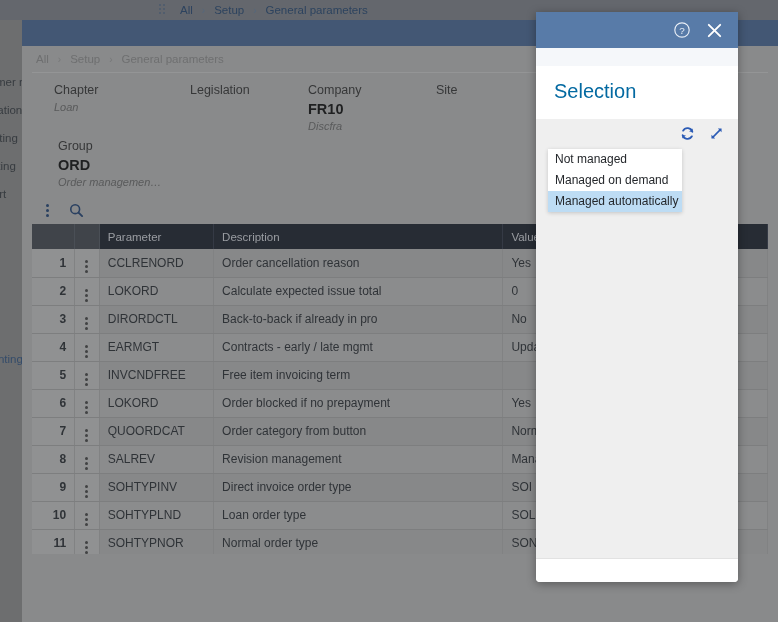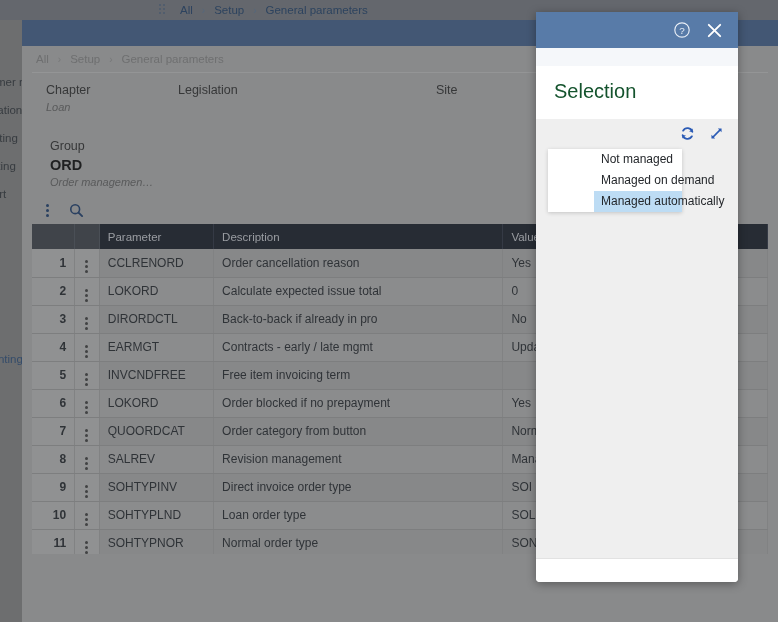--- a/index.html
+++ b/index.html
@@ -253,21 +253,21 @@
   }
   .sel-striptop {
     height: 18px;
     background: #f5f7fa;
     flex: 0 0 auto;
   }
   .sel-title {
     background: #ffffff;
     padding: 14px 18px 16px 18px;
     font-size: 20px;
-    color: #14532d;
+    color: #0369a1;
     flex: 0 0 auto;
   }
   .sel-body {
     background: #efefef;
     flex: 1 1 auto;
     position: relative;
   }
   .sel-actions {
     display: flex;
     justify-content: flex-end;
@@ -278,21 +278,20 @@
   }
   .sel-actions .ico-btn { color: #2b5bb5; }
 
   .sel-dropdown {
     position: absolute;
     left: 12px;
     top: 30px;
     width: 134px;
     background: #ffffff;
     box-shadow: 0 1px 4px rgba(0,0,0,.18);
-    padding-left: 46px;
   }
   .dd-option {
     height: 21px;
     line-height: 21px;
     padding: 0 7px;
     font-size: 12px;
     color: #24272b;
     white-space: nowrap;
     cursor: pointer;
   }
@@ -348,41 +347,46 @@
       <span class="sep">›</span>
       <span>Setup</span>
       <span class="sep">›</span>
       <span>General parameters</span>
     </div>
 
 
     <div class="criteria">
       <div class="crit-row">
 
-        <div class="crit-field" style="left:0;width:140px">
+        <div class="crit-field" style="left:8px;width:140px">
           <div class="crit-label">Chapter</div>
           <div class="crit-sub">Loan</div>
         </div>
 
-        <div class="crit-field" style="left:132px;width:120px">
+        <div class="crit-field" style="left:144px;width:120px">
           <div class="crit-label">Legislation</div>
           <div class="crit-value"></div>
           <div class="crit-sub"></div>
         </div>
 
+        <div class="crit-field" style="left:262px;width:120px">
+          <div class="crit-label">Company</div>
+          <div class="crit-value">FR10</div>
+          <div class="crit-sub">Discfra</div>
+        </div>
 
         <div class="crit-field" style="left:390px;width:120px">
           <div class="crit-label">Site</div>
           <div class="crit-value"></div>
           <div class="crit-sub"></div>
         </div>
 
       </div>
 
-      <div class="crit-field" style="position:relative;left:4px;width:200px">
+      <div class="crit-field" style="position:relative;left:12px;width:200px">
         <div class="crit-label">Group</div>
         <div class="crit-value">ORD</div>
         <div class="crit-sub">Order managemen…</div>
       </div>
     </div>
 
     <div class="grid-toolbar">
       <span class="tb-icon kebab">
           <i></i>
           <i></i>

